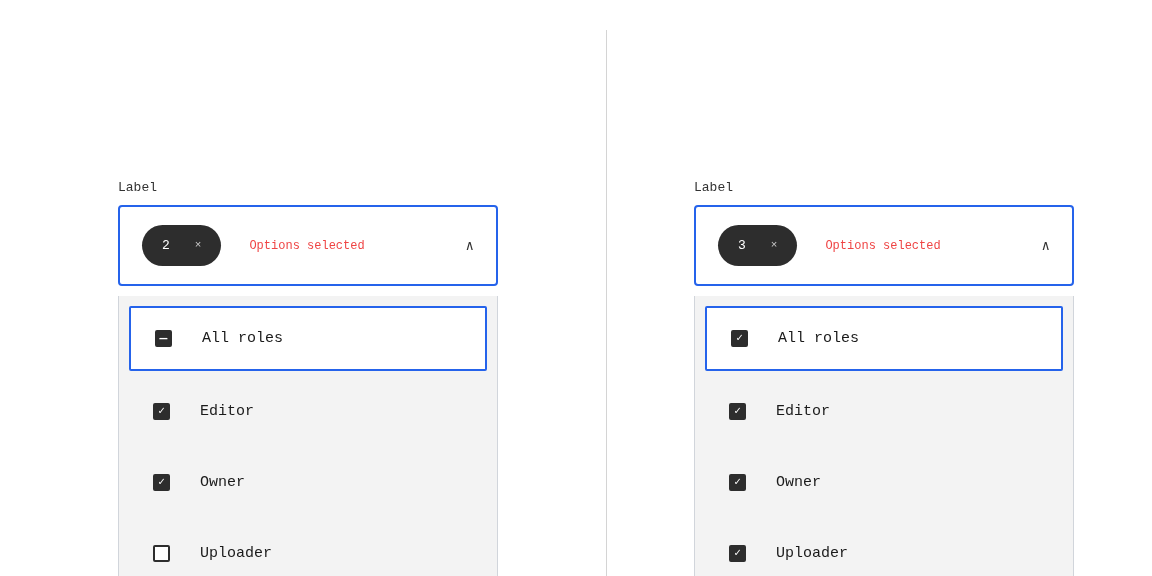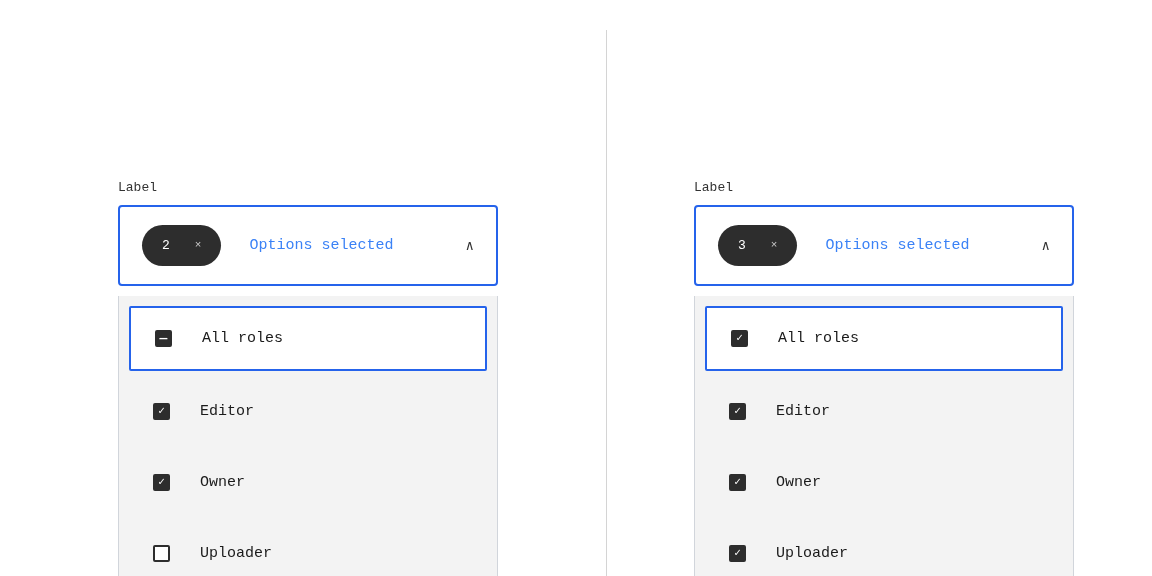--- a/index.html
+++ b/index.html
@@ -76,22 +76,22 @@
 
     .badge-close {
       font-size: 11px;
       color: #ccc;
       cursor: pointer;
       line-height: 1;
     }
 
     .trigger-label {
       flex: 1;
-      font-size: 15px;
-      color: #3b82f6;
+      font-size: 12px;
+      color: #ef4444;
     }
 
     .chevron-icon {
       font-size: 14px;
       color: #333;
     }
 
     .dropdown-menu {
       border: 1px solid #d1d5db;
       border-top: none;

